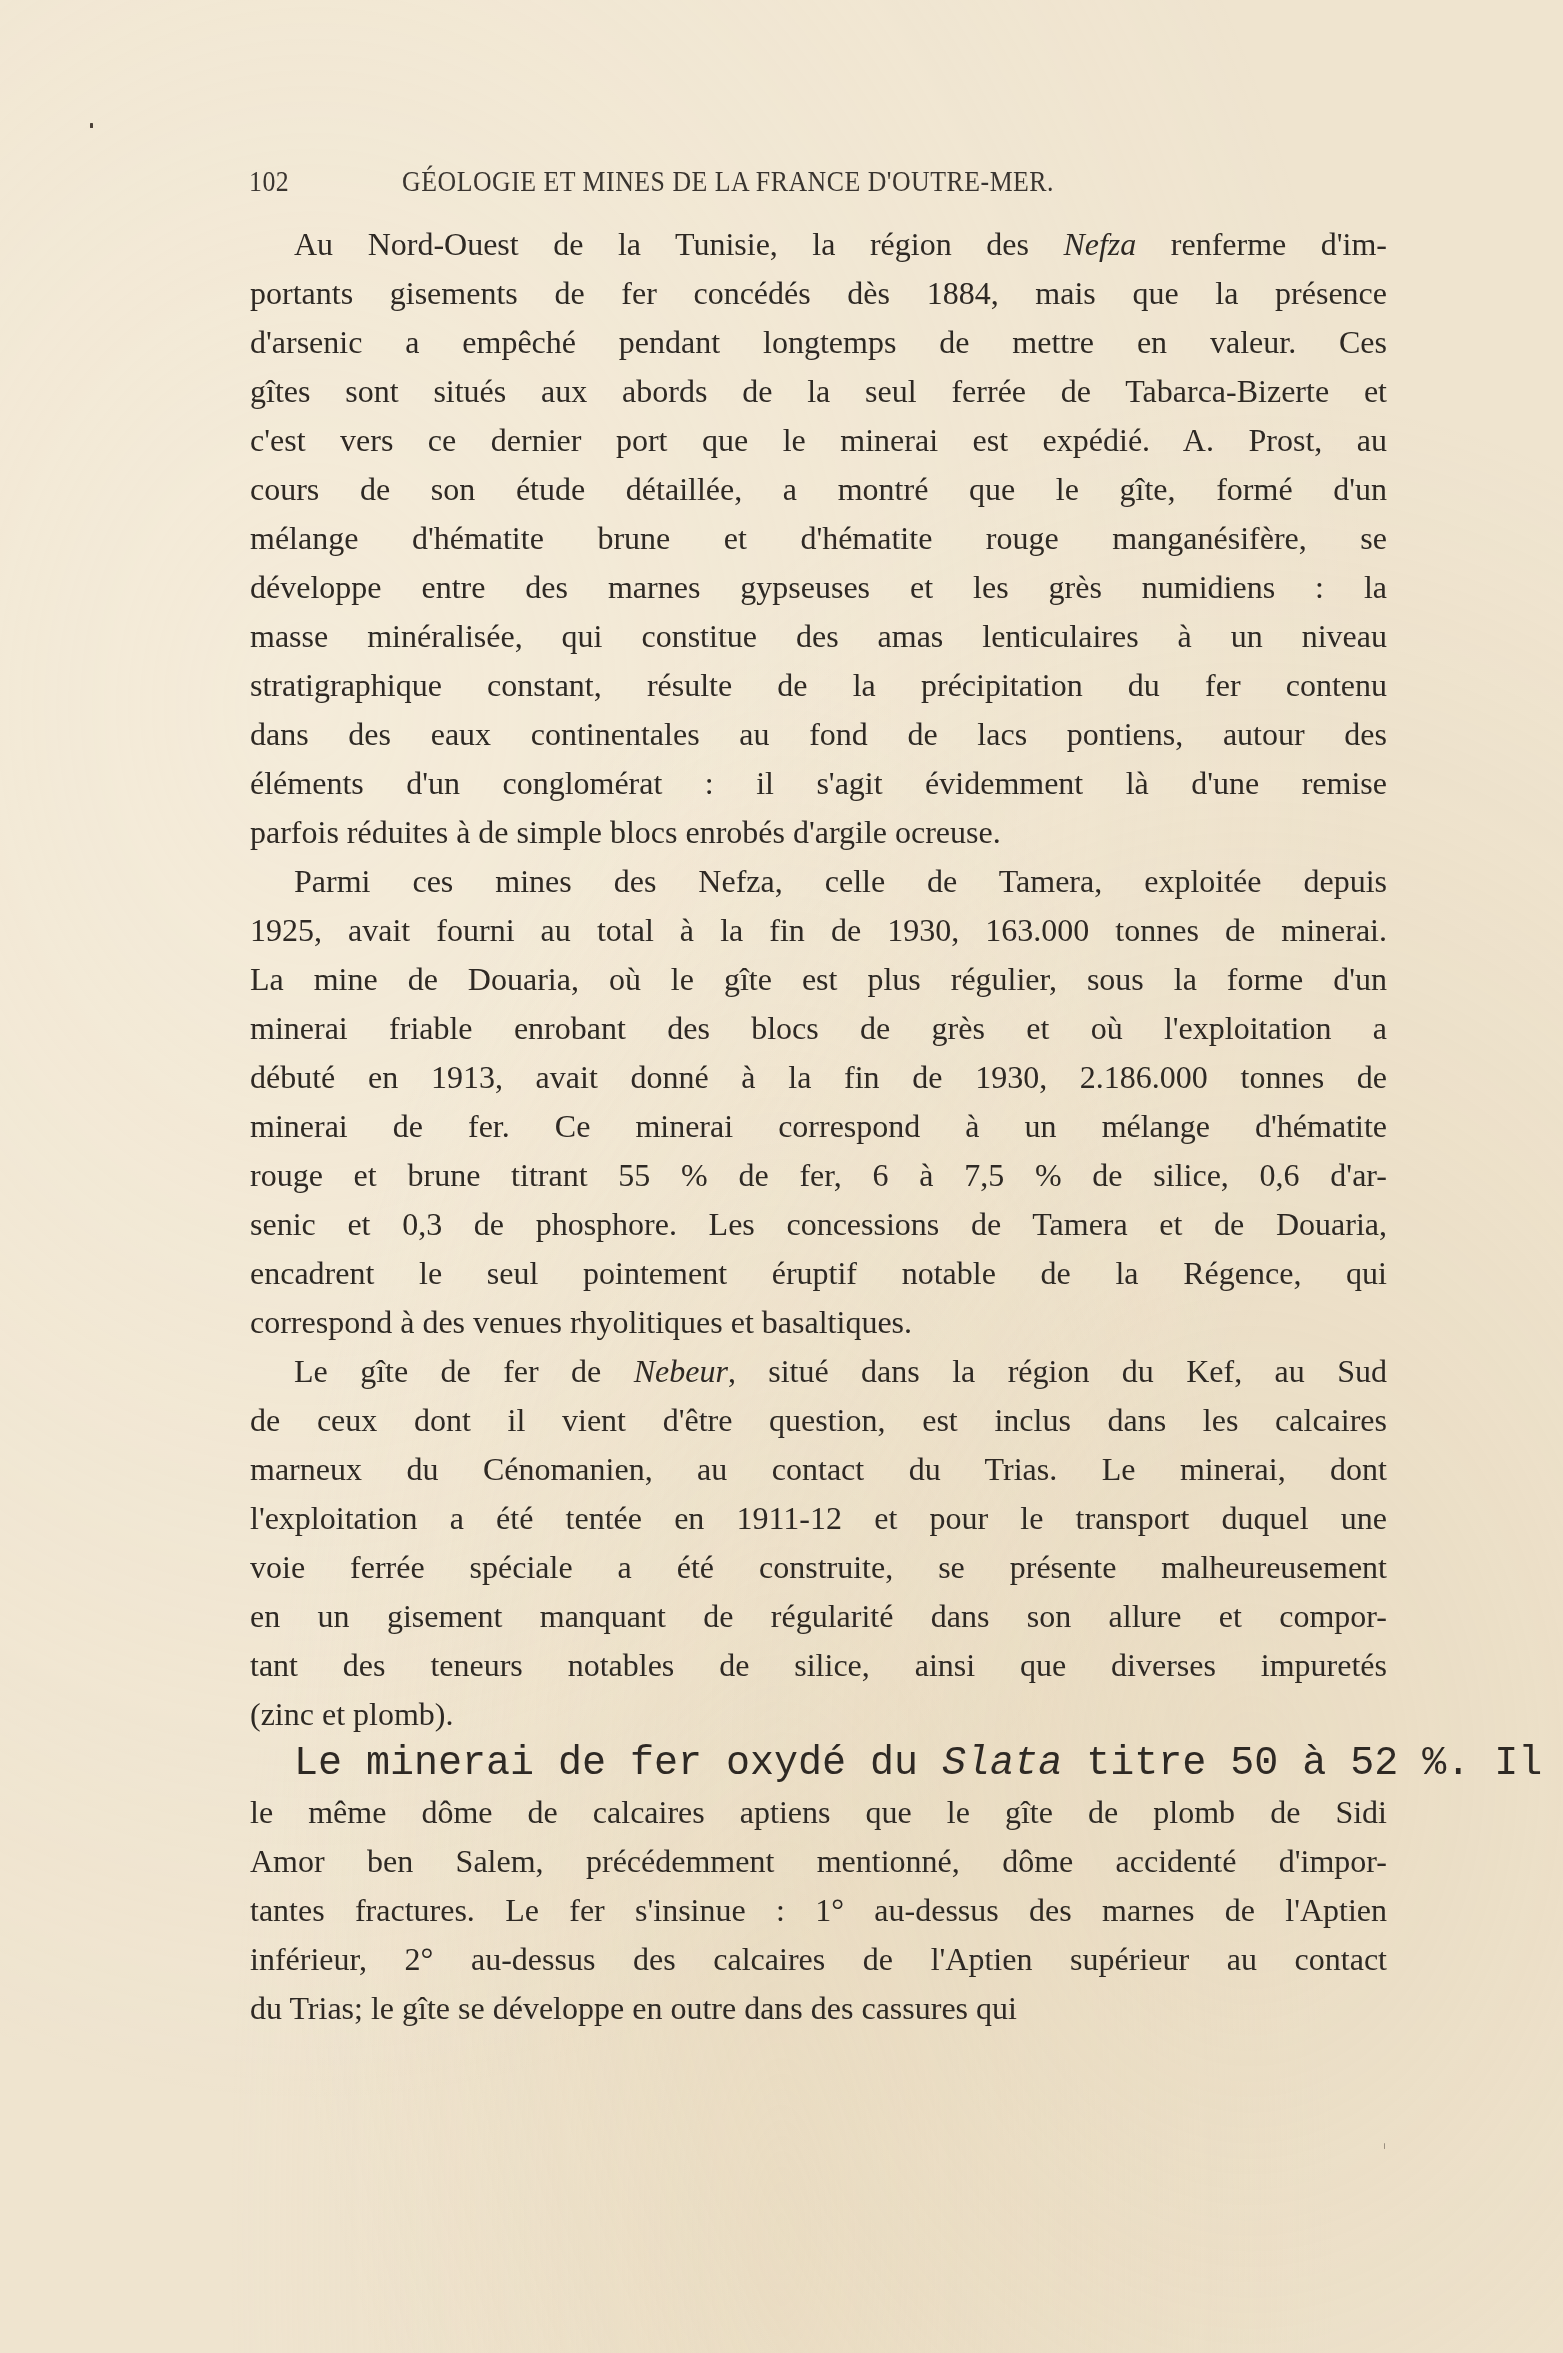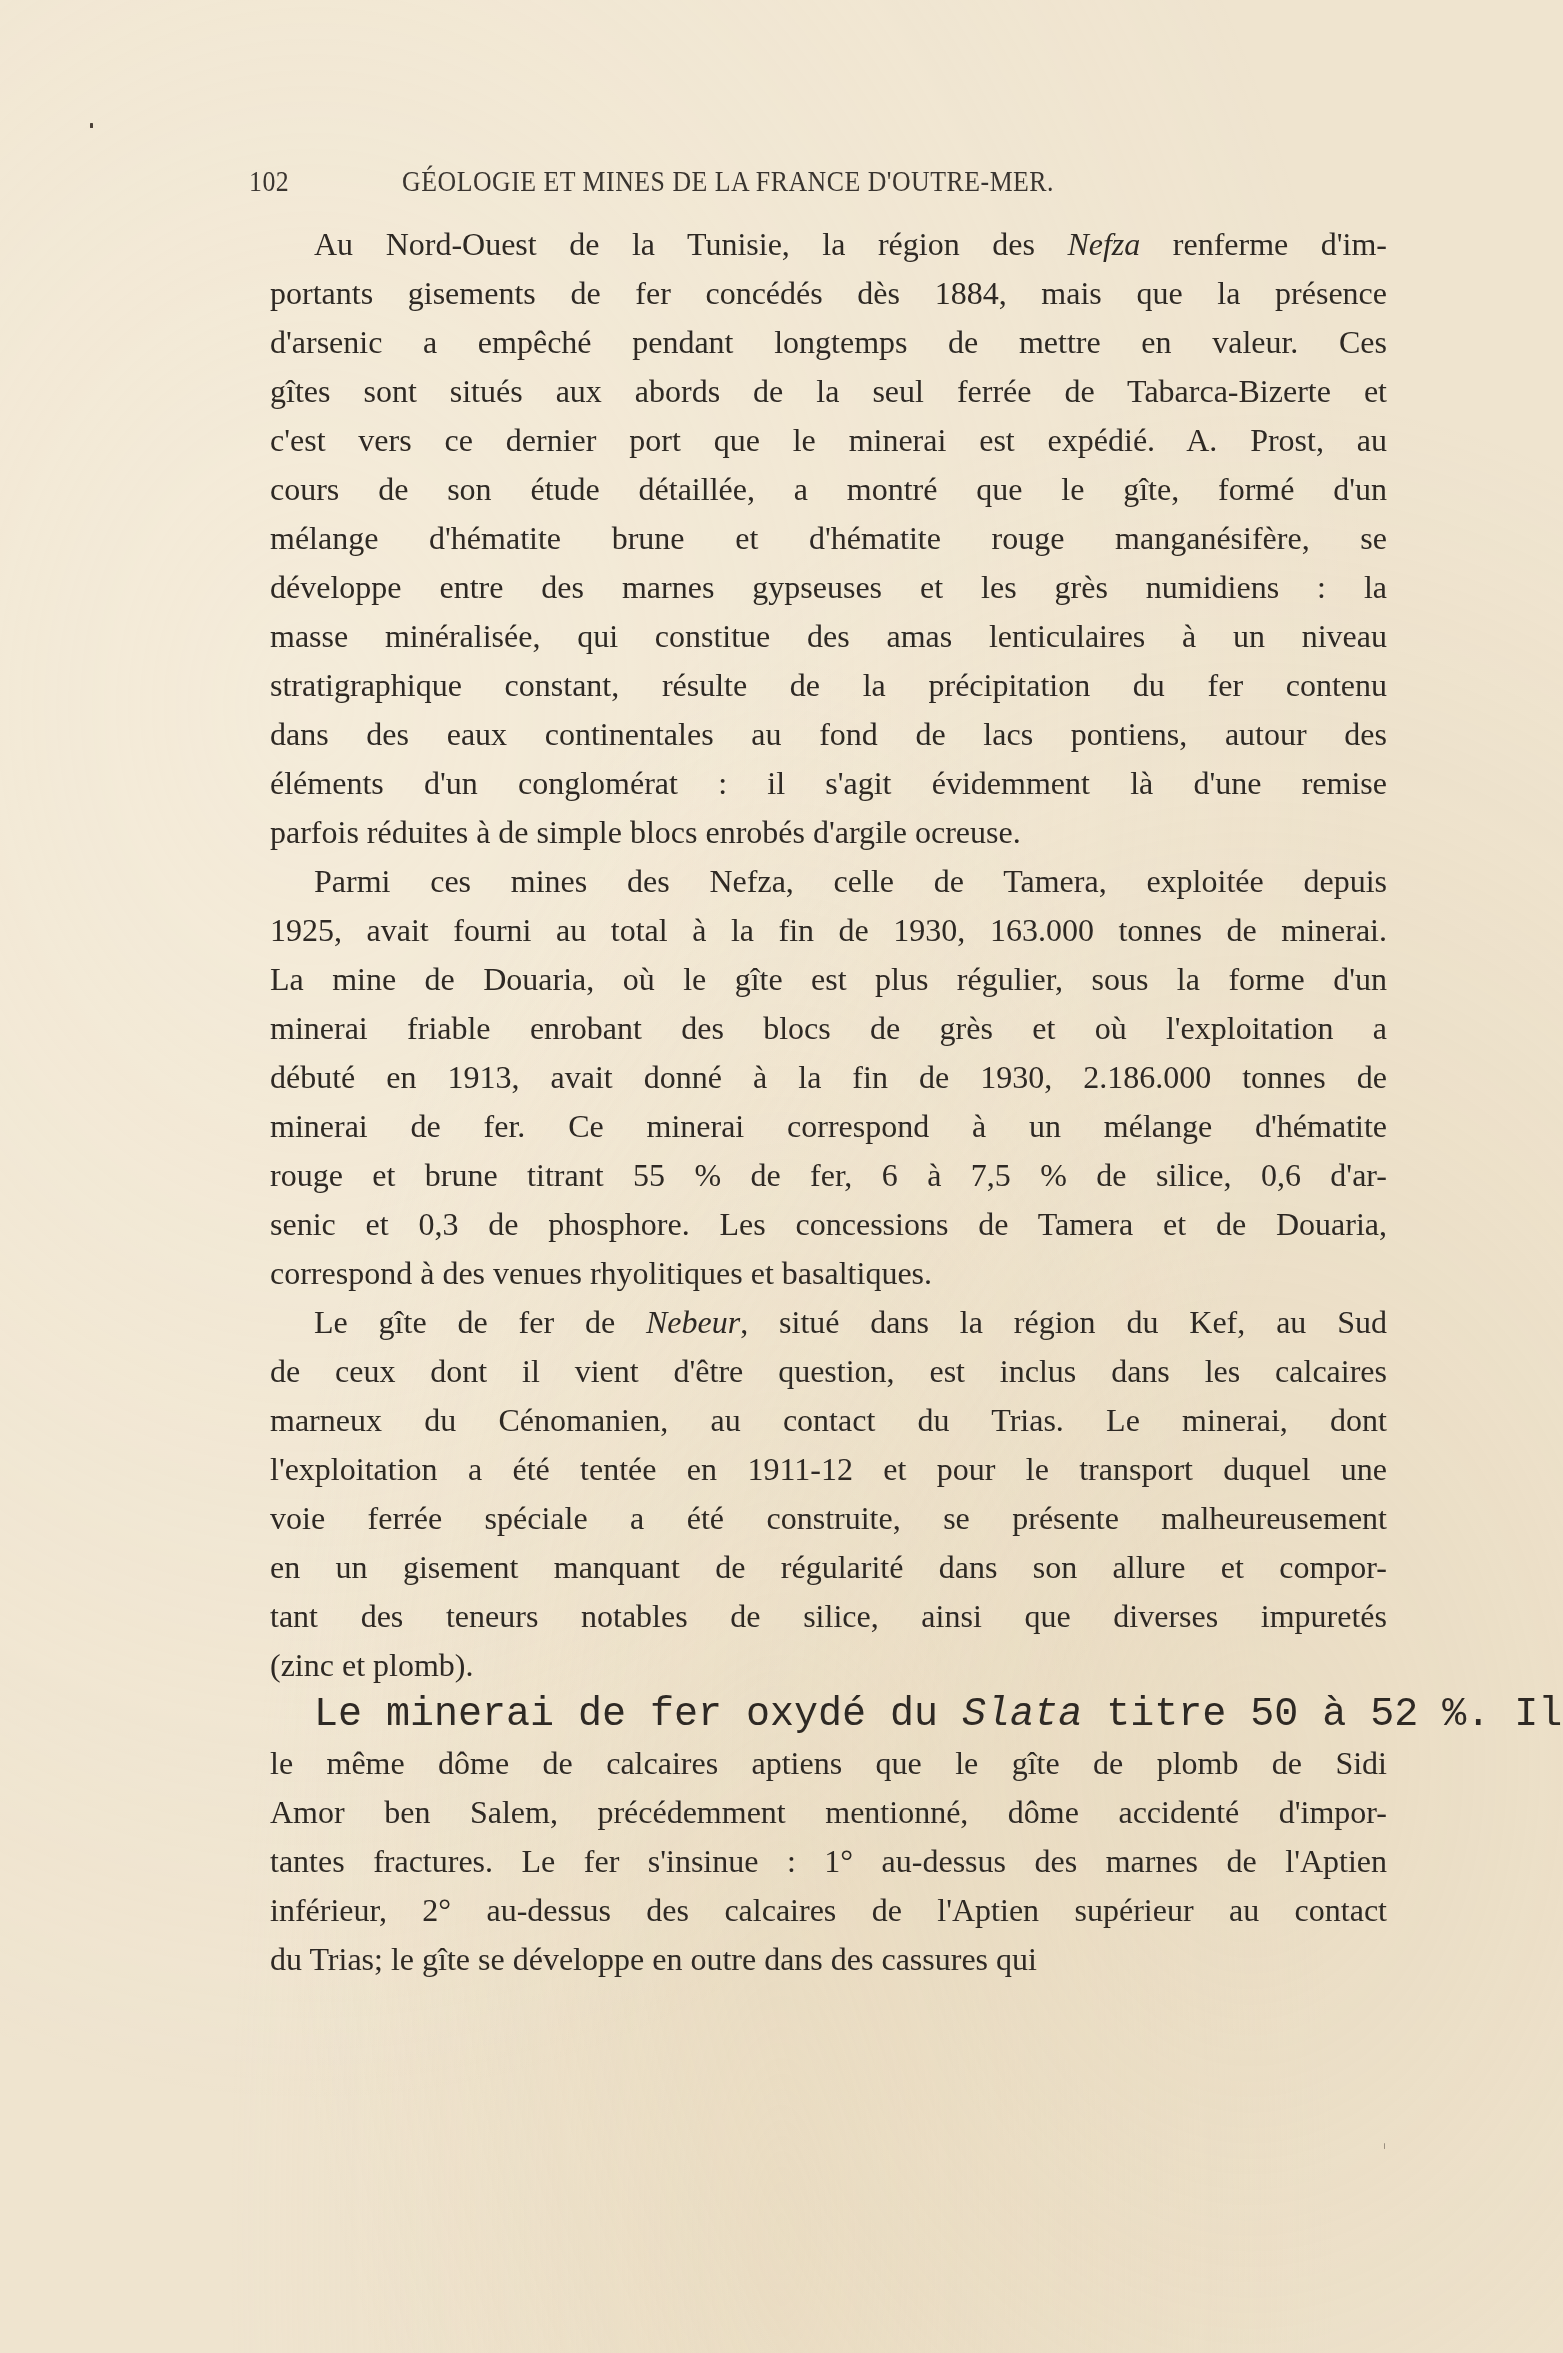--- a/index.html
+++ b/index.html
@@ -56,21 +56,20 @@
     }
     .line {
       height: 49px;
       line-height: 49px;
       font-family: "Liberation Serif", "DejaVu Serif", serif;
       font-size: 32px;
       white-space: nowrap;
       text-align: justify;
       text-align-last: justify;
       color: #2e2924;
-      margin-left: 20px;
     }
     .line.last {
       text-align-last: left;
     }
     .line.indent {
       padding-left: 44px;
     }
     .line .it {
       font-style: italic;
     }
@@ -108,20 +107,21 @@
       </div>
       <div>
         <div class="line indent"><span>Parmi ces mines des Nefza, celle de Tamera, exploitée depuis</span></div>
         <div class="line"><span>1925, avait fourni au total à la fin de 1930, 163.000 tonnes de minerai.</span></div>
         <div class="line"><span>La mine de Douaria, où le gîte est plus régulier, sous la forme d'un</span></div>
         <div class="line"><span>minerai friable enrobant des blocs de grès et où l'exploitation a</span></div>
         <div class="line"><span>débuté en 1913, avait donné à la fin de 1930, 2.186.000 tonnes de</span></div>
         <div class="line"><span>minerai de fer. Ce minerai correspond à un mélange d'hématite</span></div>
         <div class="line"><span>rouge et brune titrant 55 % de fer, 6 à 7,5 % de silice, 0,6 d'ar-</span></div>
         <div class="line"><span>senic et 0,3 de phosphore. Les concessions de Tamera et de Douaria,</span></div>
+        <div class="line"><span>encadrent le seul pointement éruptif notable de la Régence, qui</span></div>
         <div class="line last"><span>correspond à des venues rhyolitiques et basaltiques.</span></div>
       </div>
       <div>
         <div class="line indent"><span>Le gîte de fer de </span><span class="it">Nebeur</span><span>, situé dans la région du Kef, au Sud</span></div>
         <div class="line"><span>de ceux dont il vient d'être question, est inclus dans les calcaires</span></div>
         <div class="line"><span>marneux du Cénomanien, au contact du Trias. Le minerai, dont</span></div>
         <div class="line"><span>l'exploitation a été tentée en 1911-12 et pour le transport duquel une</span></div>
         <div class="line"><span>voie ferrée spéciale a été construite, se présente malheureusement</span></div>
         <div class="line"><span>en un gisement manquant de régularité dans son allure et compor-</span></div>
         <div class="line"><span>tant des teneurs notables de silice, ainsi que diverses impuretés</span></div>

